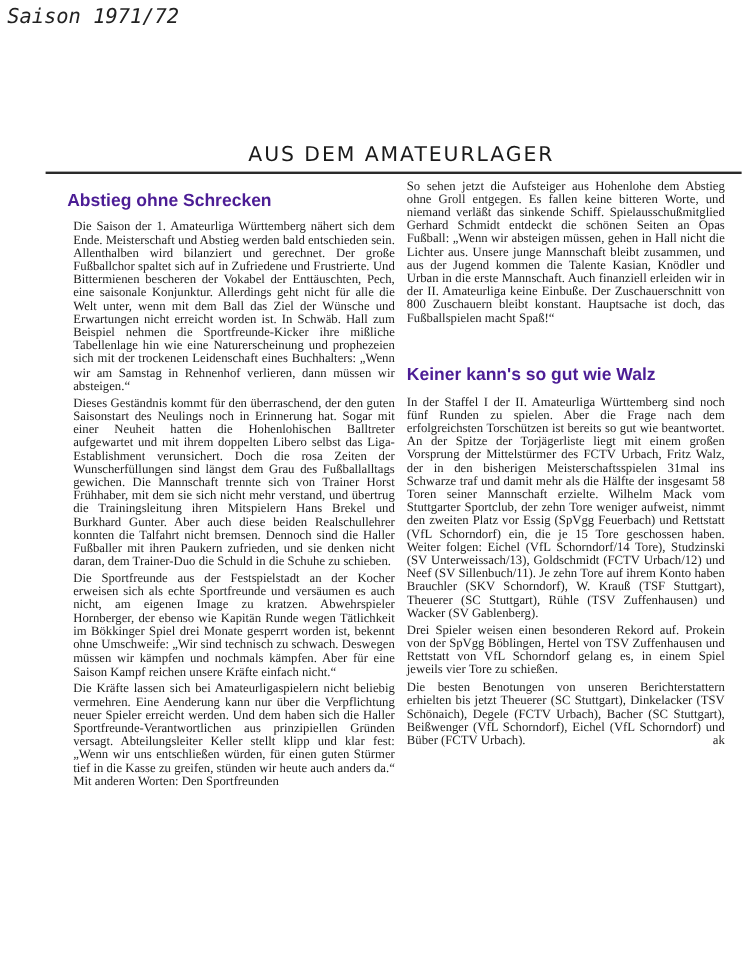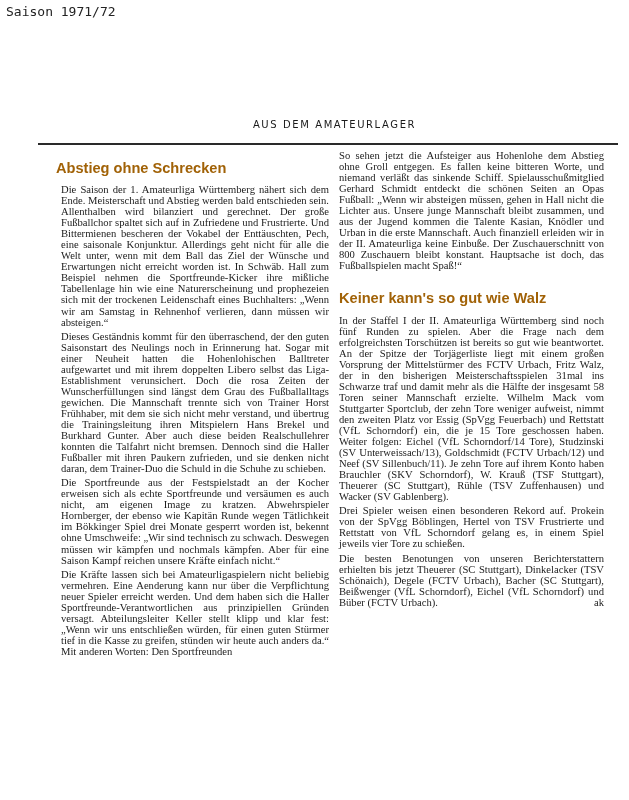--- a/index.html
+++ b/index.html
@@ -2,43 +2,43 @@
 <html><head>
 <meta charset="utf-8">
 <style>
   html, body { margin: 0; padding: 0; }
   body {
     width: 629px; height: 800px; background: #ffffff; position: relative; overflow: hidden;
     color: #1a1a1a;
   }
   .season {
     position: absolute; left: 6px; top: 4px;
-    font-family: "DejaVu Sans Mono", monospace; font-size: 13px; color: #222;
+    font-family: "DejaVu Sans Mono", monospace; font-style: italic; font-size: 17px; color: #222;
   }
   .section-title {
     position: absolute; left: 0; width: 629px; top: 119px; text-align: center;
-    font-family: "DejaVu Sans", sans-serif; font-size: 10px; letter-spacing: 1.6px; padding-left: 40px; box-sizing: border-box;
+    font-family: "DejaVu Sans", sans-serif; font-size: 17px; letter-spacing: 1.6px; padding-left: 40px; box-sizing: border-box;
   }
   .rule {
     position: absolute; left: 38px; width: 580px; top: 143px; height: 2px; background: #2a2a2a;
   }
   .col {
     position: absolute; top: 150px;
     font-family: "Liberation Serif", serif; font-size: 10.6px; line-height: 11.05px;
     text-align: justify; color: #1b1b1b;
   }
   .col-left { left: 61px; width: 268px; }
   .col-right { left: 339px; width: 265px; }
   .col p { margin: 0 0 3px 0; }
   .headline {
     font-family: "Liberation Sans", sans-serif; font-weight: bold; font-size: 14.6px;
-    line-height: 18px; margin: 3px 0 6px 0; text-align: left; color: #a16207;
+    line-height: 18px; margin: 3px 0 6px 0; text-align: left; color: #4c1d95;
   }
   .headline.left { margin-left: -5px; margin-top: 9px; margin-bottom: 7px; }
-  .headline.right { margin-top: 17px; margin-bottom: 8px; }
+  .headline.right { margin-top: 32px; margin-bottom: 8px; }
   .sig { display: inline-block; float: right; }
   .sigline::after { content: ""; display: table; clear: both; }
 </style>
 </head>
 <body>
 
 <div class="season">Saison 1971/72</div>
 <div class="section-title">AUS DEM AMATEURLAGER</div>
 <div class="rule"></div>
 
@@ -48,18 +48,18 @@
   <p>Dieses Geständnis kommt für den überraschend, der den guten Saisonstart des Neulings noch in Erinnerung hat. Sogar mit einer Neuheit hatten die Hohenlohischen Balltreter aufgewartet und mit ihrem doppelten Libero selbst das Liga-Establishment verunsichert. Doch die rosa Zeiten der Wunscherfüllungen sind längst dem Grau des Fußballalltags gewichen. Die Mannschaft trennte sich von Trainer Horst Frühhaber, mit dem sie sich nicht mehr verstand, und übertrug die Trainingsleitung ihren Mitspielern Hans Brekel und Burkhard Gunter. Aber auch diese beiden Realschullehrer konnten die Talfahrt nicht bremsen. Dennoch sind die Haller Fußballer mit ihren Paukern zufrieden, und sie denken nicht daran, dem Trainer-Duo die Schuld in die Schuhe zu schieben.</p>
   <p>Die Sportfreunde aus der Festspielstadt an der Kocher erweisen sich als echte Sportfreunde und versäumen es auch nicht, am eigenen Image zu kratzen. Abwehrspieler Hornberger, der ebenso wie Kapitän Runde wegen Tätlichkeit im Bökkinger Spiel drei Monate gesperrt worden ist, bekennt ohne Umschweife: „Wir sind technisch zu schwach. Deswegen müssen wir kämpfen und nochmals kämpfen. Aber für eine Saison Kampf reichen unsere Kräfte einfach nicht.“</p>
   <p>Die Kräfte lassen sich bei Amateurligaspielern nicht beliebig vermehren. Eine Aenderung kann nur über die Verpflichtung neuer Spieler erreicht werden. Und dem haben sich die Haller Sportfreunde-Verantwortlichen aus prinzipiellen Gründen versagt. Abteilungsleiter Keller stellt klipp und klar fest: „Wenn wir uns entschließen würden, für einen guten Stürmer tief in die Kasse zu greifen, stünden wir heute auch anders da.“ Mit anderen Worten: Den Sportfreunden</p>
 </div>
 
 <div class="col col-right">
   <p>So sehen jetzt die Aufsteiger aus Hohenlohe dem Abstieg ohne Groll entgegen. Es fallen keine bitteren Worte, und niemand verläßt das sinkende Schiff. Spielausschußmitglied Gerhard Schmidt entdeckt die schönen Seiten an Opas Fußball: „Wenn wir absteigen müssen, gehen in Hall nicht die Lichter aus. Unsere junge Mannschaft bleibt zusammen, und aus der Jugend kommen die Talente Kasian, Knödler und Urban in die erste Mannschaft. Auch finanziell erleiden wir in der II. Amateurliga keine Einbuße. Der Zuschauerschnitt von 800 Zuschauern bleibt konstant. Hauptsache ist doch, das Fußballspielen macht Spaß!“</p>
 
   <div class="headline right">Keiner kann's so gut wie Walz</div>
   <p>In der Staffel I der II. Amateurliga Württemberg sind noch fünf Runden zu spielen. Aber die Frage nach dem erfolgreichsten Torschützen ist bereits so gut wie beantwortet. An der Spitze der Torjägerliste liegt mit einem großen Vorsprung der Mittelstürmer des FCTV Urbach, Fritz Walz, der in den bisherigen Meisterschaftsspielen 31mal ins Schwarze traf und damit mehr als die Hälfte der insgesamt 58 Toren seiner Mannschaft erzielte. Wilhelm Mack vom Stuttgarter Sportclub, der zehn Tore weniger aufweist, nimmt den zweiten Platz vor Essig (SpVgg Feuerbach) und Rettstatt (VfL Schorndorf) ein, die je 15 Tore geschossen haben. Weiter folgen: Eichel (VfL Schorndorf/14 Tore), Studzinski (SV Unterweissach/13), Goldschmidt (FCTV Urbach/12) und Neef (SV Sillenbuch/11). Je zehn Tore auf ihrem Konto haben Brauchler (SKV Schorndorf), W. Krauß (TSF Stuttgart), Theuerer (SC Stuttgart), Rühle (TSV Zuffenhausen) und Wacker (SV Gablenberg).</p>
-  <p>Drei Spieler weisen einen besonderen Rekord auf. Prokein von der SpVgg Böblingen, Hertel von TSV Frustrierte und Rettstatt von VfL Schorndorf gelang es, in einem Spiel jeweils vier Tore zu schießen.</p>
+  <p>Drei Spieler weisen einen besonderen Rekord auf. Prokein von der SpVgg Böblingen, Hertel von TSV Zuffenhausen und Rettstatt von VfL Schorndorf gelang es, in einem Spiel jeweils vier Tore zu schießen.</p>
   <p class="sigline">
     <span>Die besten Benotungen von unseren Berichterstattern erhielten bis jetzt Theuerer (SC Stuttgart), Dinkelacker (TSV Schönaich), Degele (FCTV Urbach), Bacher (SC Stuttgart), Beißwenger (VfL Schorndorf), Eichel (VfL Schorndorf) und Büber (FCTV Urbach).</span>
     <span class="sig">ak</span>
   </p>
 </div>
 
 </body></html>

